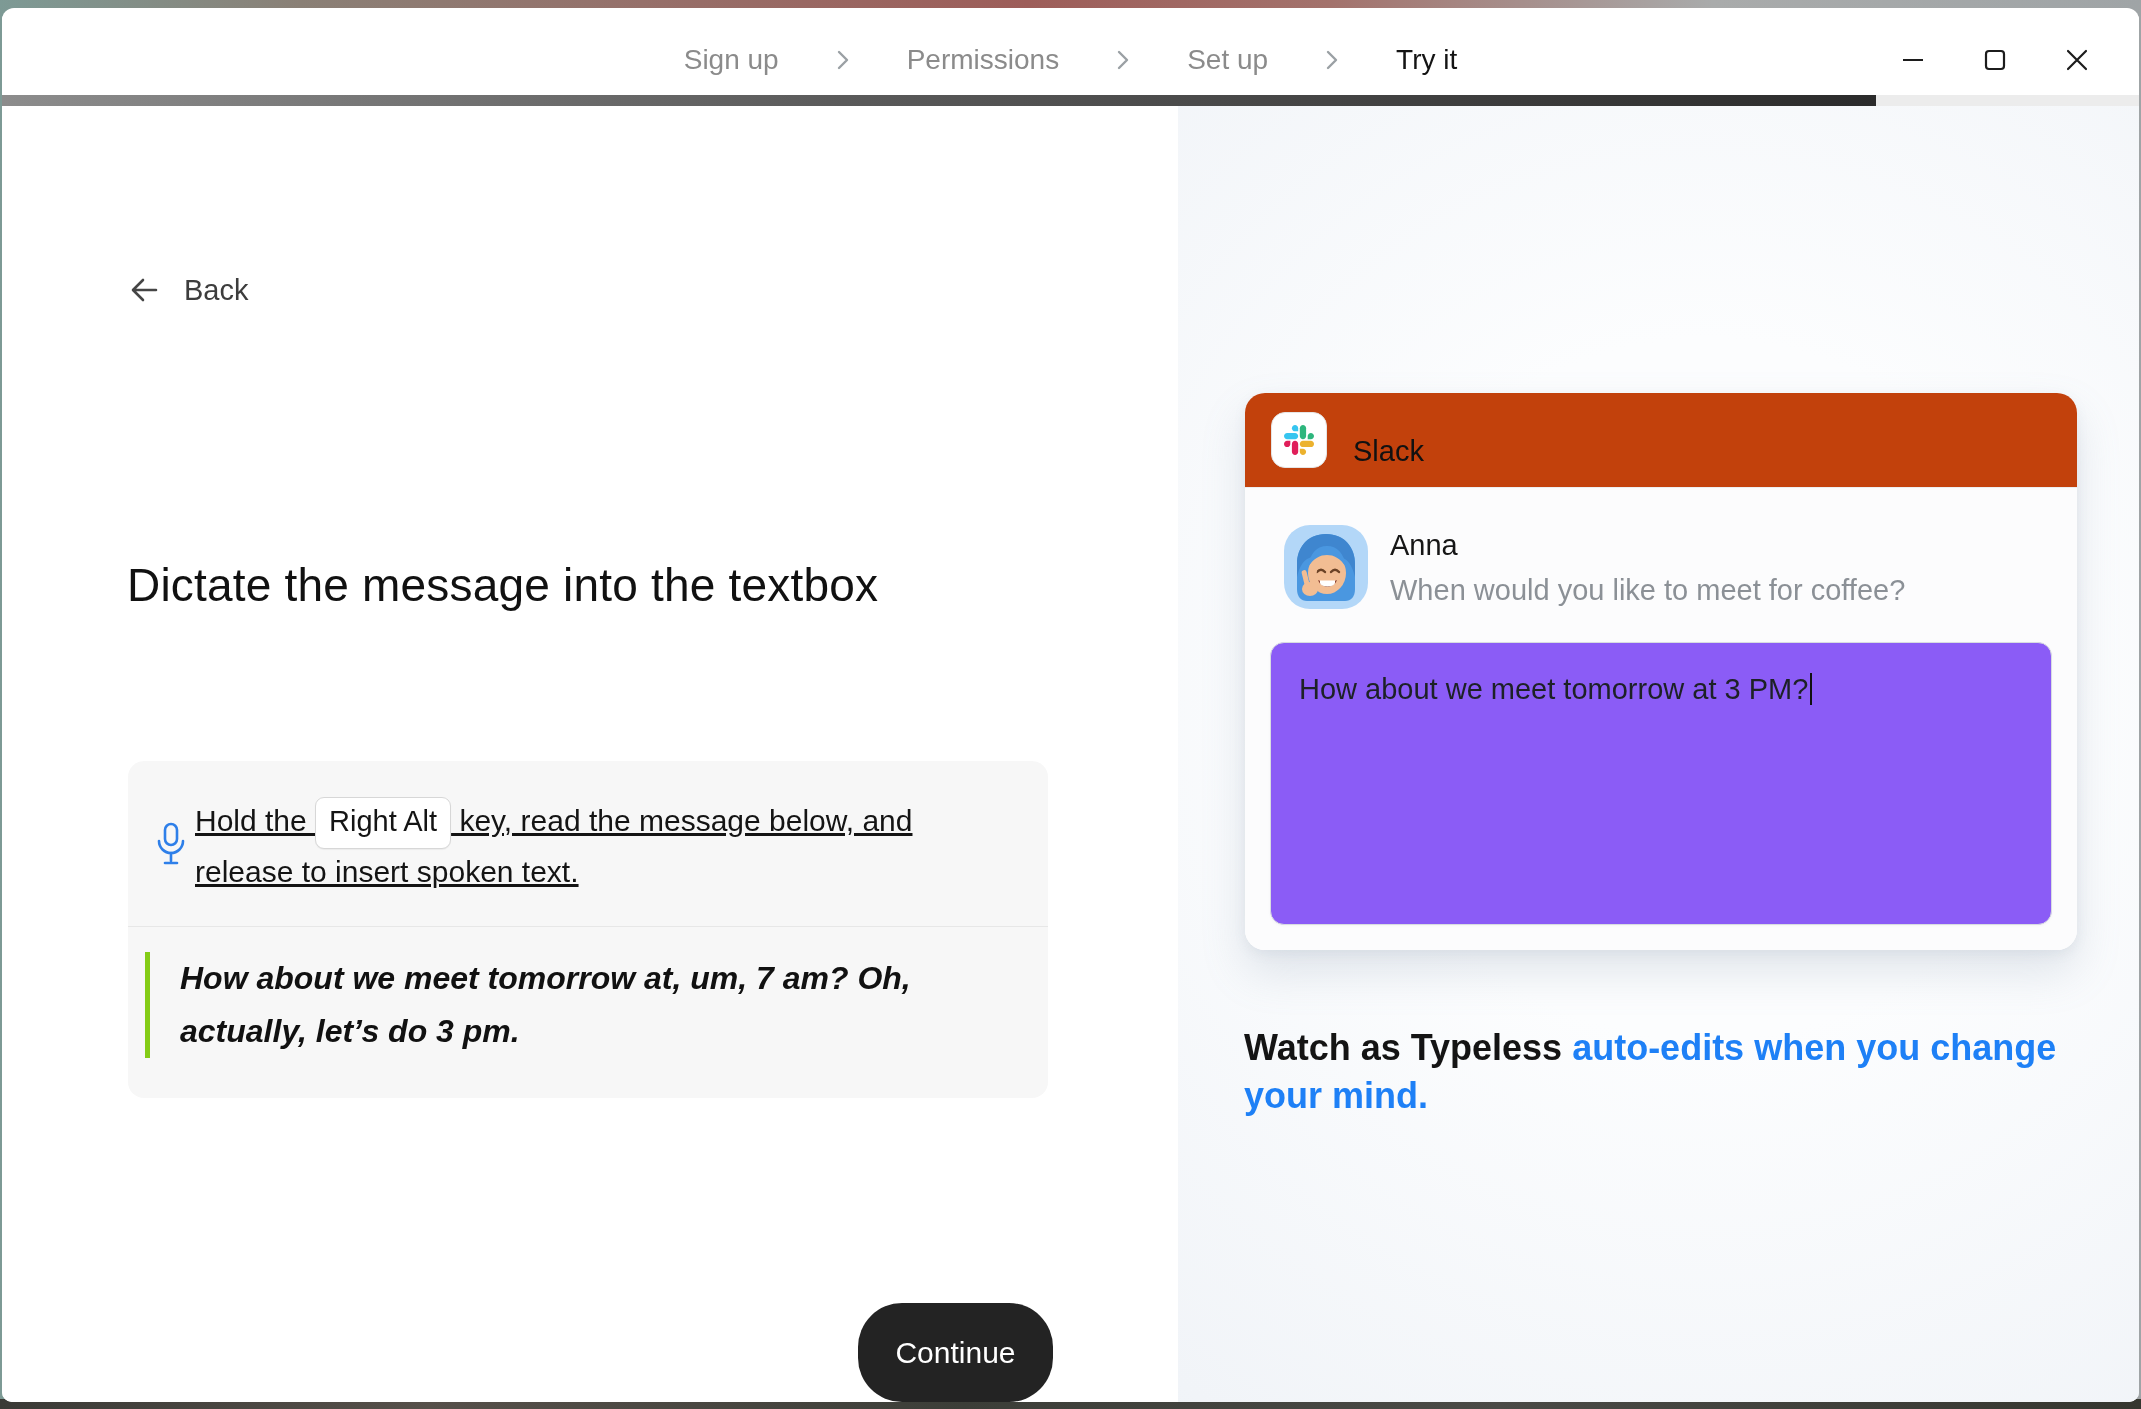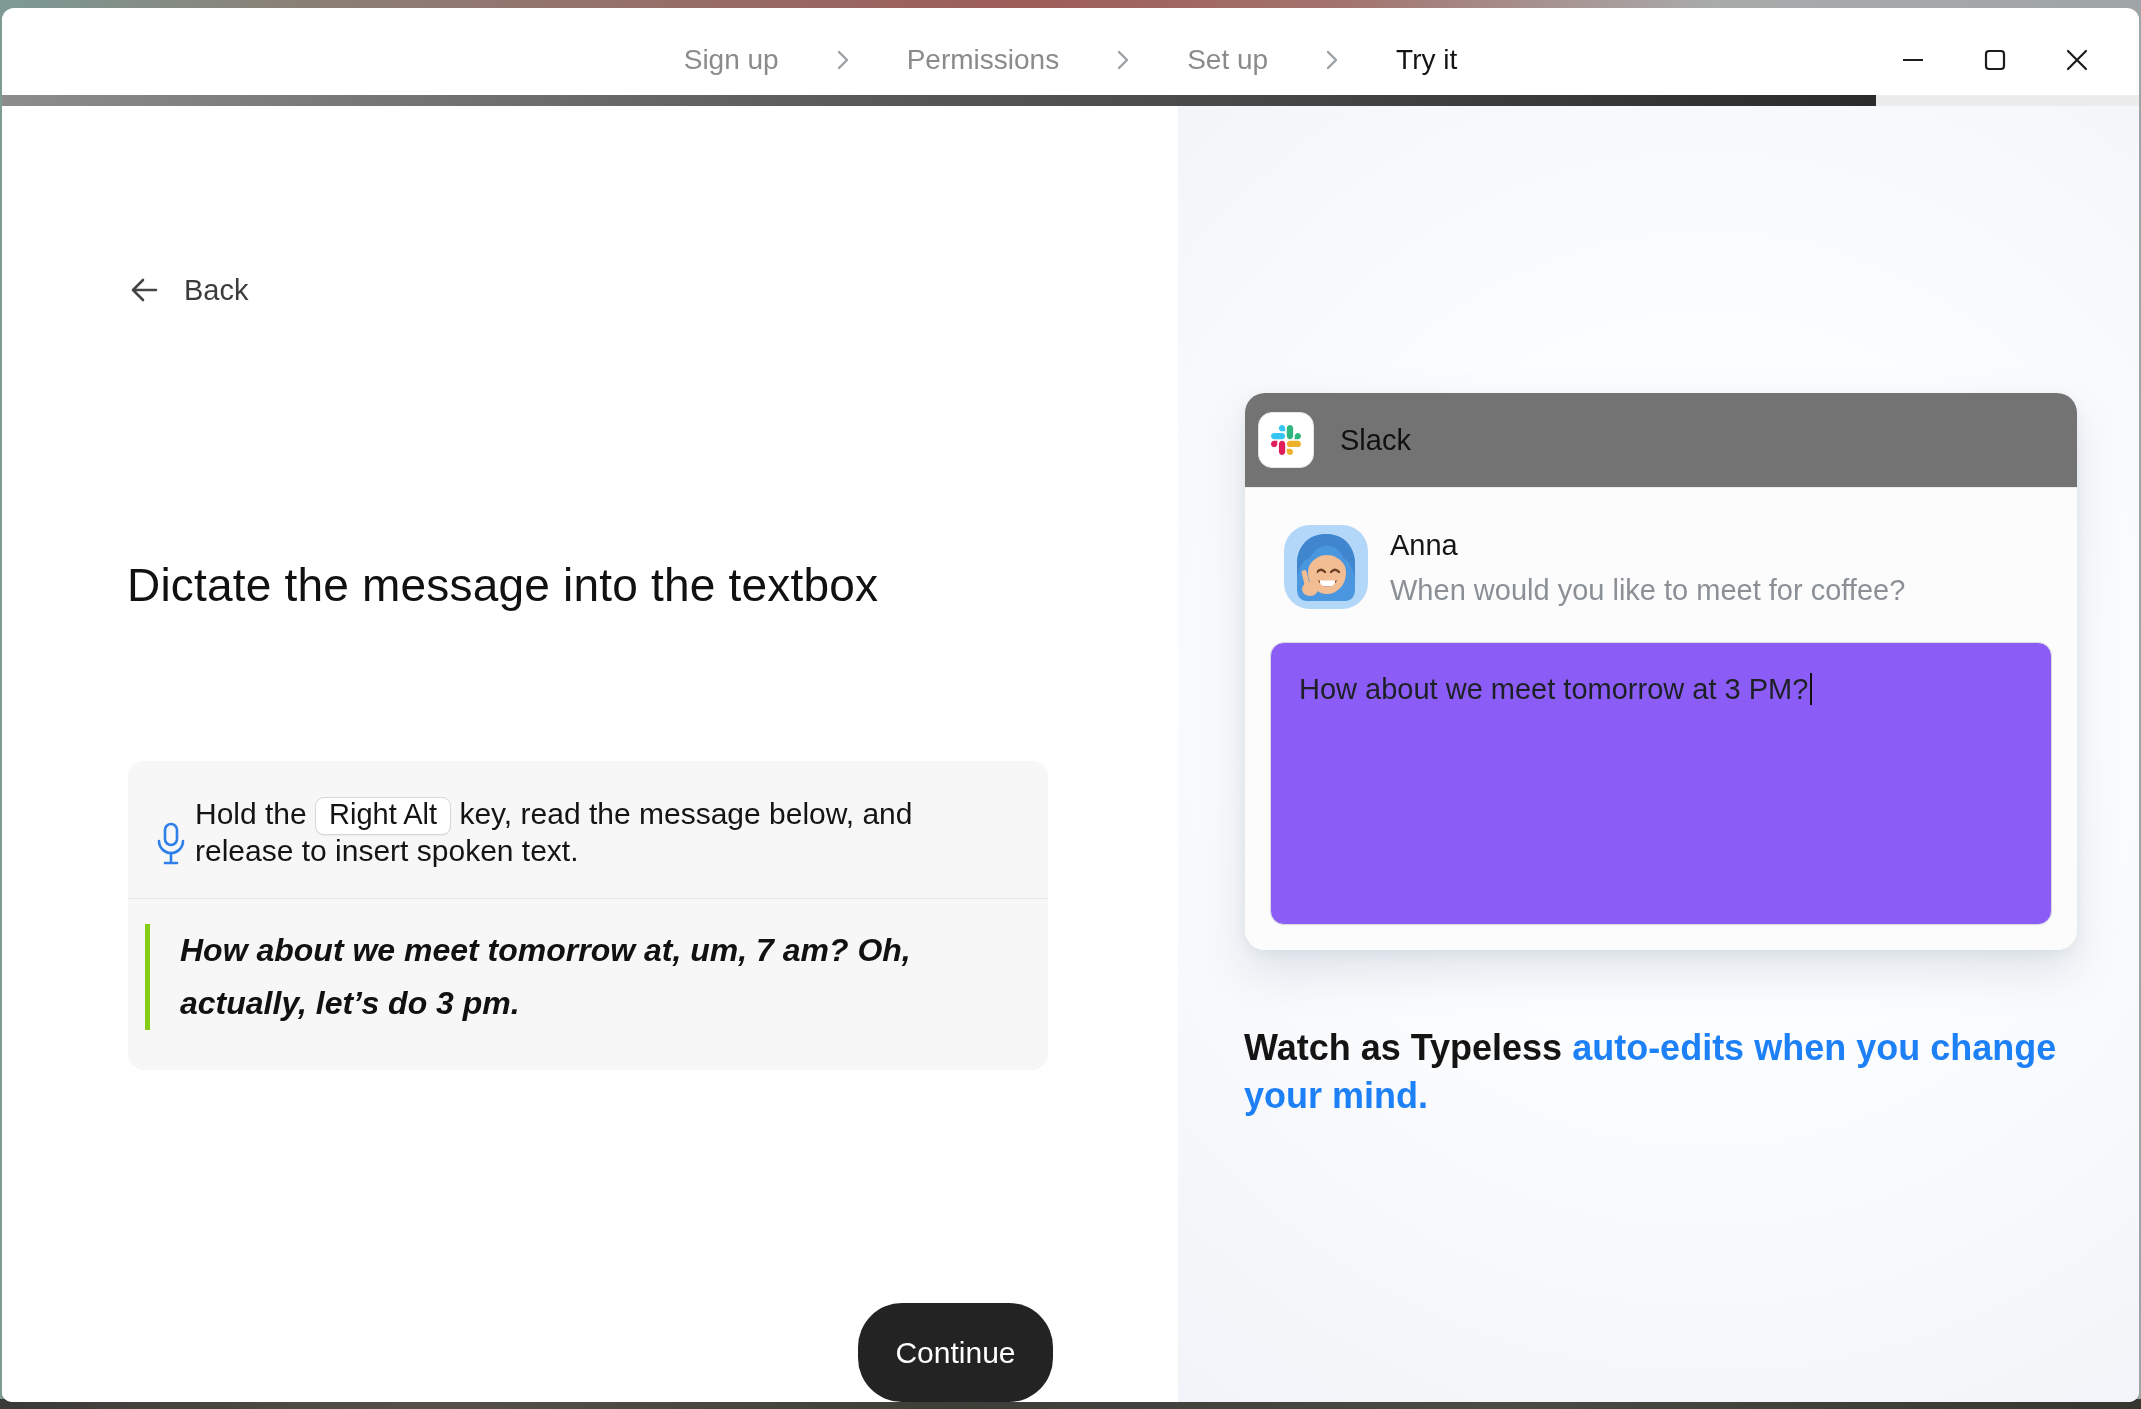--- a/index.html
+++ b/index.html
@@ -36,38 +36,38 @@
     background:radial-gradient(120% 90% at 55% 45%, #fcfdfe 30%, #f1f4f8 75%, #e9eef4 100%); }
 
   
   .back { position:absolute; left:126px; top:162px; display:flex; align-items:center; gap:24px;
     cursor:pointer; height:44px; }
   .back-label { font-size:29px; color:#3d3d3d; }
 
   .page-title { position:absolute; left:125px; top:452px; font-size:46px; font-weight:400; color:#111; letter-spacing:0.2px; }
 
   .instr-card { position:absolute; left:126px; top:655px; width:920px; background:#f7f7f7; border-radius:16px; }
-  .instr-top { position:relative; padding:36px 34px 32px 67px; font-size:30px; line-height:31px; color:#141414; }
+  .instr-top { position:relative; padding:36px 34px 32px 67px; font-size:30px; line-height:45px; color:#141414;text-decoration:underline; }
   .mic-wrap { position:absolute; left:26px; top:60px; }
   .kbd { display:inline-block; padding:1px 13px 4px; background:#fff; border:1px solid #d7d7d7;
     border-radius:9px; box-shadow:0 1px 1px rgba(0,0,0,0.05); font-size:29px; color:#141414; }
   .instr-divider { height:1px; background:#e7e7e7; }
   .instr-bottom { padding:25px 34px 40px 17px; }
   .quote { border-left:5px solid #84cc16; padding-left:30px; font-size:32px; line-height:53px;
     font-weight:700; font-style:italic; color:#111; }
 
   .continue-btn { position:absolute; left:856px; top:1197px; width:195px; height:99px; border:none;
     border-radius:44px; background:#232323; color:#fff; font-size:30px; font-family:inherit;
     cursor:pointer; display:flex; align-items:center; justify-content:center; }
 
   
   .slack-card { position:absolute; left:67px; top:287px; width:832px; border-radius:20px;
     background:#fff; overflow:hidden;
     box-shadow:0 22px 45px rgba(115,135,160,0.20), 0 4px 12px rgba(115,135,160,0.10); }
-  .slack-header { display:flex; align-items:center; gap:26px; padding:19px 13px; height:94px; background:#737373; }
+  .slack-header { display:flex; align-items:flex-end; gap:26px; padding:19px 26px; height:94px; background:#c2410c; }
   .slack-badge { width:56px; height:56px; border-radius:14px; background:#fff; border:1px solid #e5e5e5;
     display:flex; align-items:center; justify-content:center; }
   .slack-name { font-size:29px; color:#111; }
   .slack-divider { height:1px; background:#ededf0; }
   .slack-body { background:#fcfcfd; padding:37px 25px 25px; }
 
   .sender-row { display:flex; gap:22px; margin-left:14px; }
   .avatar { width:84px; height:84px; border-radius:26px; background:#b3d7f8; overflow:hidden; flex:none; }
   .sender-name { font-size:29px; color:#161616; margin-top:4px; }
   .sender-msg { font-size:29px; color:#8b9096; margin-top:12px; }

